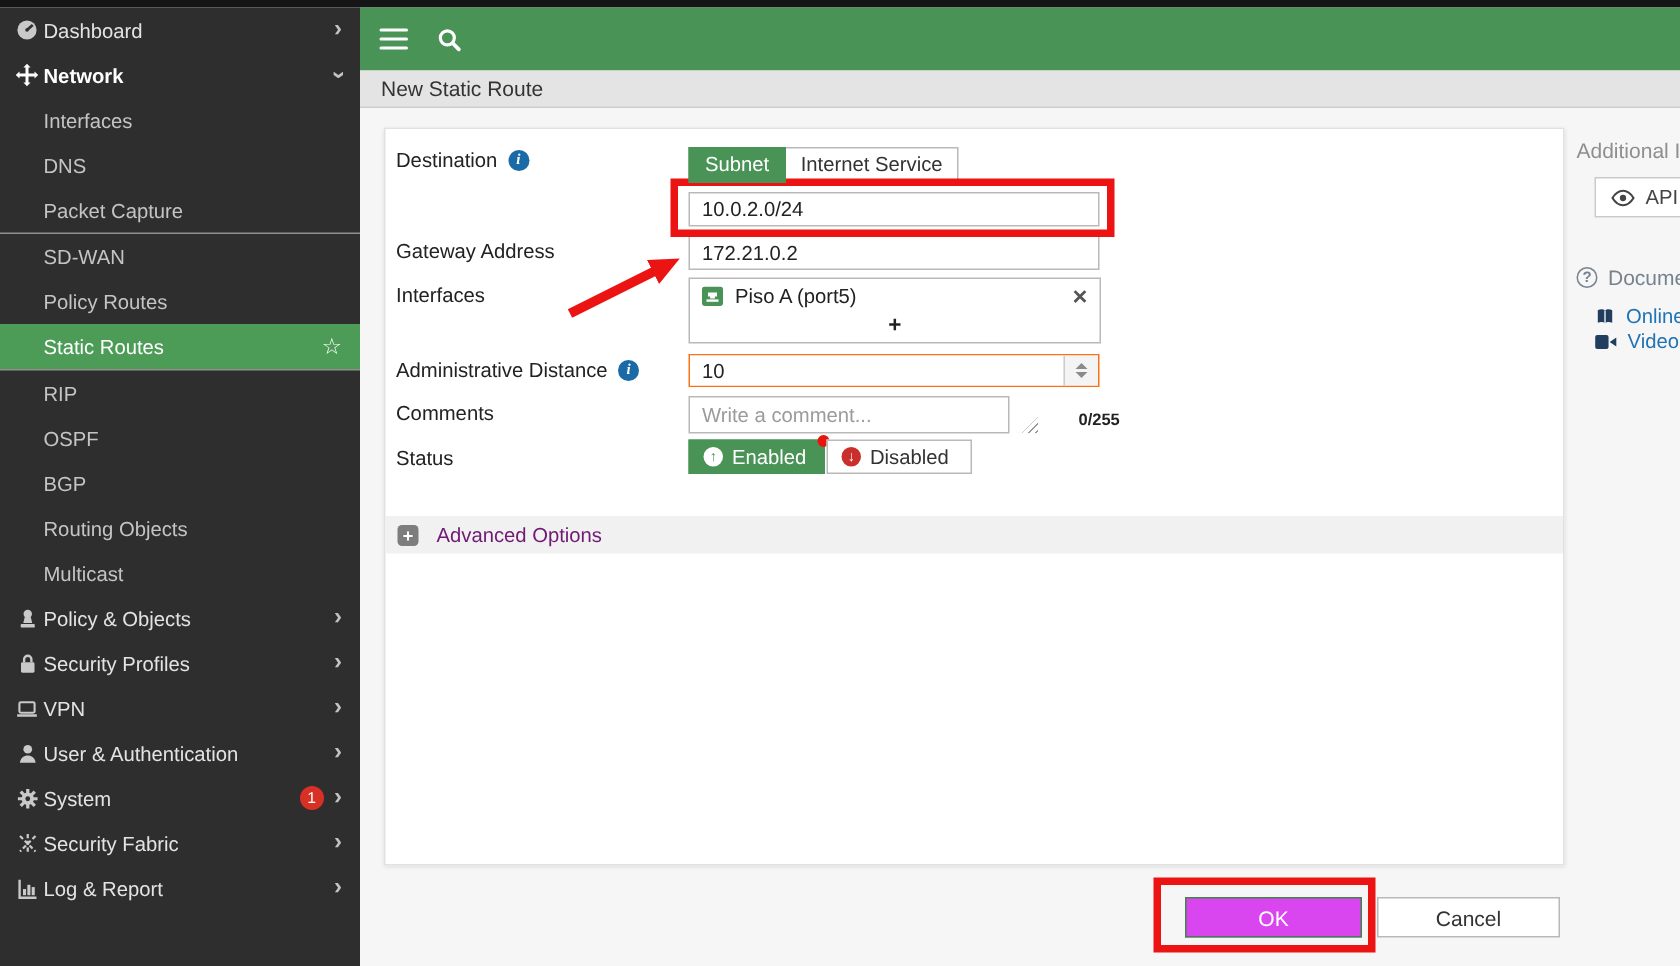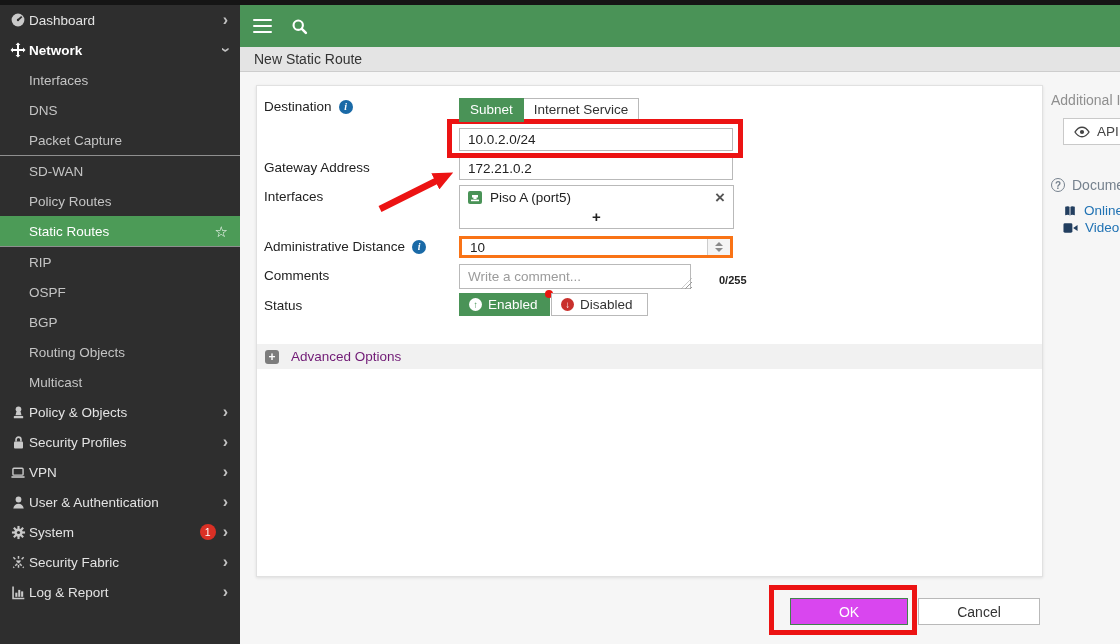--- a/index.html
+++ b/index.html
@@ -41,26 +41,26 @@
   .flabel{position:absolute;left:7px;font-size:13.5px;color:#222;display:flex;align-items:center;white-space:nowrap;}
   .info-ic{display:inline-flex;width:14px;height:14px;border-radius:50%;background:#1a6aa7;color:#fff;font-size:10px;font-weight:bold;font-family:"Liberation Serif",serif;font-style:italic;align-items:center;justify-content:center;margin-left:7px;}
   .tabs{position:absolute;left:202px;top:12px;display:flex;}
   .tab{height:22px;line-height:22px;padding:0 10px;font-size:13.5px;border:1px solid #b9b9b9;background:#fff;color:#333;margin-right:-1px;}
   .tab.active{background:#4a9357;border-color:#4a9357;color:#fff;position:relative;z-index:1;}
   .tinput{position:absolute;left:202px;width:274px;height:23px;border:1px solid #b9b9b9;box-sizing:border-box;font-family:"Liberation Sans",sans-serif;font-size:13.5px;color:#222;padding:0 8px;background:#fff;outline:none;}
   .iface-box{position:absolute;left:202px;top:99px;width:275px;height:44px;border:1px solid #b9b9b9;box-sizing:border-box;background:#fff;}
   .iface-row{height:23px;display:flex;align-items:center;padding:0 8px;font-size:13.5px;color:#222;gap:8px;}
   .iface-x{margin-left:auto;color:#555;font-weight:bold;font-size:17px;line-height:1;cursor:pointer;}
   .iface-add{height:18px;text-align:center;font-size:15px;font-weight:bold;color:#222;line-height:16px;cursor:pointer;}
-  .dist-wrap{position:absolute;left:202px;top:150px;width:274px;height:22px;border:3px solid #f97316;box-sizing:border-box;display:flex;background:#fff;}
+  .dist-wrap{position:absolute;left:202px;top:150px;width:274px;height:22px;border:1px solid #f97316;box-sizing:border-box;display:flex;background:#fff;}
   .dist-wrap input{flex:1;border:none;outline:none;font-family:"Liberation Sans",sans-serif;font-size:13.5px;color:#222;padding:0 8px;min-width:0;}
   .spinner{width:22px;border-left:1px solid #ccc;background:#f4f4f4;display:flex;flex-direction:column;align-items:center;justify-content:center;gap:2px;cursor:pointer;}
   .spin-up{width:0;height:0;border-left:4px solid transparent;border-right:4px solid transparent;border-bottom:4px solid #8a8a8a;}
   .spin-dn{width:0;height:0;border-left:4px solid transparent;border-right:4px solid transparent;border-top:4px solid #8a8a8a;}
-  .cmt{position:absolute;left:202px;top:178px;width:232px;height:25px;border:1px solid #b9b9b9;box-sizing:border-box;font-family:"Liberation Sans",sans-serif;font-size:13.5px;padding:0 8px;color:#be185d;outline:none;}
+  .cmt{position:absolute;left:202px;top:178px;width:214px;height:25px;border:1px solid #b9b9b9;box-sizing:border-box;font-family:"Liberation Sans",sans-serif;font-size:13.5px;padding:0 8px;color:#be185d;outline:none;}
   .cmt::placeholder{color:#9b9b9b;}
   .cmt-resize{position:absolute;left:424px;top:192px;width:11px;height:11px;background:
     repeating-linear-gradient(135deg,#999 0 1px,transparent 1px 3.4px);
     clip-path:polygon(100% 0,100% 100%,0 100%);}
   .cmt-count{position:absolute;left:462px;top:188px;font-size:11px;color:#222;font-weight:bold;}
   .st-btn{position:absolute;top:207px;height:23px;display:flex;align-items:center;gap:6px;font-size:13.5px;padding:0 9px;box-sizing:border-box;cursor:pointer;}
   .st-on{left:202px;width:91px;background:#4a9357;color:#fff;border:1px solid #4a9357;}
   .st-off{left:294px;width:97px;background:#fff;color:#333;border:1px solid #b9b9b9;}
   .st-ic{width:13px;height:13px;border-radius:50%;display:flex;align-items:center;justify-content:center;font-size:9.5px;font-weight:bold;flex:0 0 13px;}
   .st-on .st-ic{background:#fff;color:#4a9357;}

